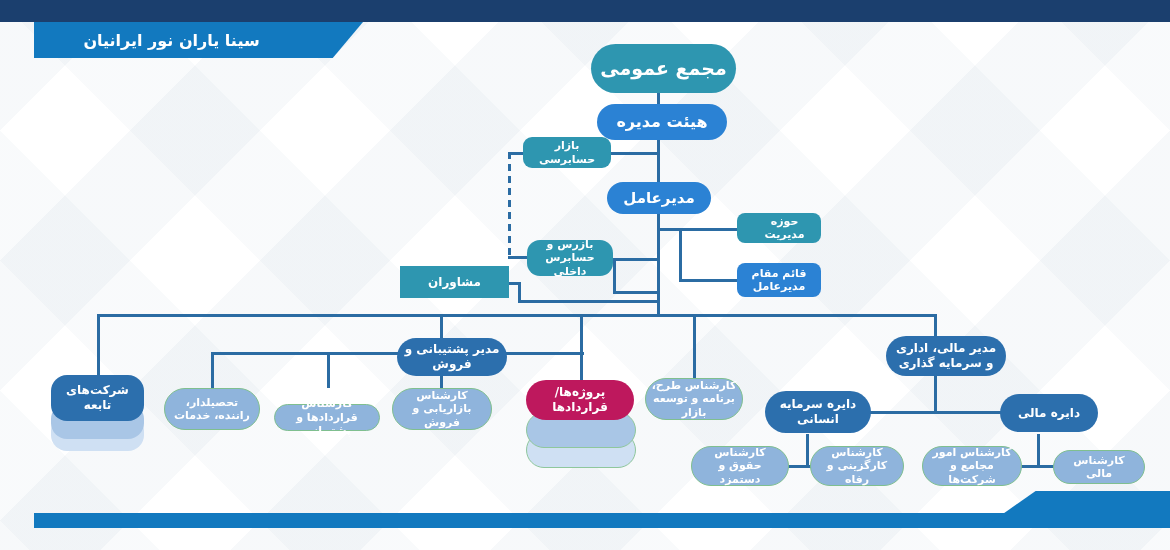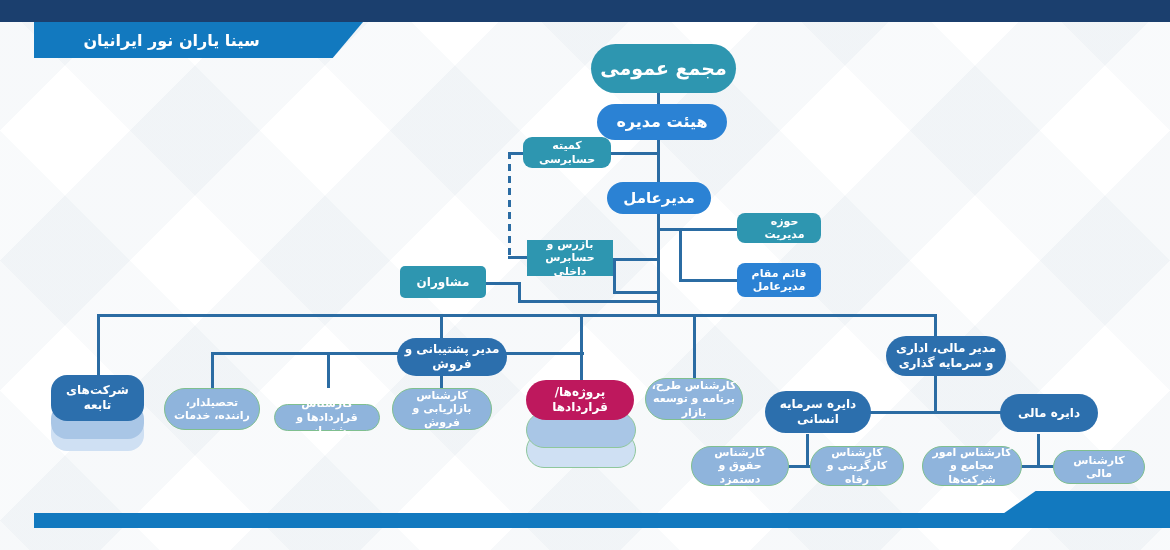--- a/index.html
+++ b/index.html
@@ -149,40 +149,40 @@
 
   <div class="node teal pill" style="left:591px;top:44px;width:145px;height:49px;font-size:19px;">
     <span>مجمع عمومی</span>
   </div>
 
   <div class="node blue pill" style="left:597px;top:104px;width:130px;height:36px;font-size:16px;">
     <span>هیئت مدیره</span>
   </div>
 
   <div class="node teal" style="left:523px;top:137px;width:88px;height:31px;font-size:11px;border-radius:9px;">
-    <span>کمیته حسابرسی</span>
+    <span>بازار حسابرسی</span>
   </div>
 
   <div class="node blue pill" style="left:607px;top:182px;width:104px;height:32px;font-size:15px;">
     <span>مدیرعامل</span>
   </div>
 
   <div class="node teal" style="left:737px;top:213px;width:84px;height:30px;font-size:11px;border-radius:8px;padding-left:16px;">
     <span>حوزه مدیریت</span>
   </div>
 
   <div class="node blue" style="left:737px;top:263px;width:84px;height:34px;font-size:11px;border-radius:8px;">
     <span>قائم مقام مدیرعامل</span>
   </div>
 
-  <div class="node teal" style="left:527px;top:240px;width:86px;height:36px;font-size:11px;border-radius:0;">
+  <div class="node teal" style="left:527px;top:240px;width:86px;height:36px;font-size:11px;border-radius:13px;">
     <span>بازرس و حسابرس داخلی</span>
   </div>
 
-  <div class="node teal" style="left:400px;top:266px;width:86px;height:32px;font-size:12px;border-radius:5px;justify-content:center;">
+  <div class="node teal" style="left:400px;top:266px;width:109px;height:32px;font-size:12px;border-radius:0;justify-content:center;">
     <span>مشاوران</span>
   </div>
 
   <div class="stack" style="left:51px;top:375px;width:93px;height:80px;">
     <div class="lay lay3" style="top:40px;width:93px;height:36px;"></div>
     <div class="lay lay2" style="top:28px;width:93px;height:36px;"></div>
     <div class="lay lay1" style="top:0px;width:93px;height:46px;font-size:12px;">
       <span>شرکت‌های تابعه</span>
     </div>
   </div>

